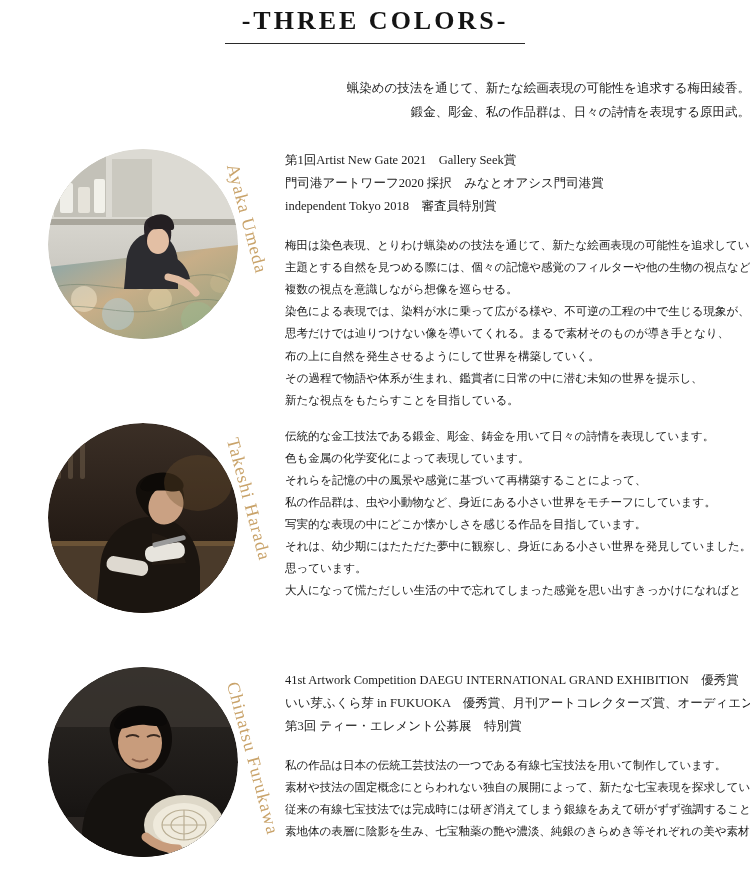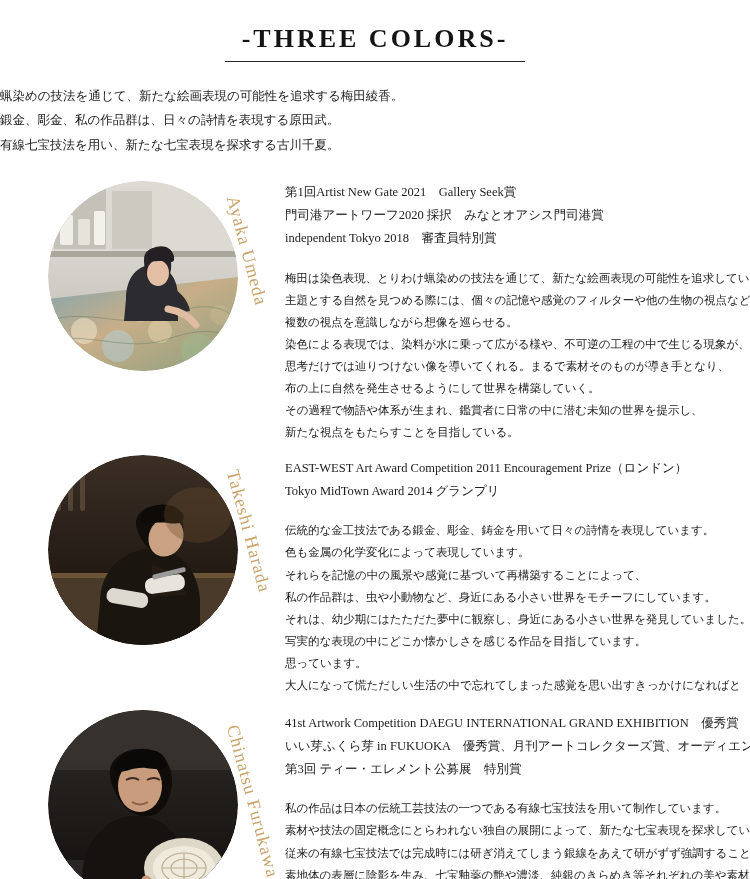--- a/index.html
+++ b/index.html
@@ -14,43 +14,43 @@
     position: relative;
     font-family: "Liberation Serif", serif;
     color: #1a1a1a;
     overflow: hidden;
   }
 
   
   .title-wrap {
     width: 100%;
     text-align: center;
-    padding-top: 24px;
+    padding-top: 6px;
   }
   .title {
     display: inline-block;
     font-family: "Liberation Serif", serif;
     font-size: 26px;
     letter-spacing: 3px;
     font-weight: 700;
     color: #141414;
     position: relative;
     padding: 0 6px 5px 6px;
   }
   .title-underline {
     width: 300px;
     height: 1px;
     background: #2a2a2a;
     margin: 2px auto 0 auto;
   }
 
   
   .intro {
-    text-align: left;
-    margin-top: 22px;
+    text-align: right;
+    margin-top: 32px;
     font-size: 12.5px;
     line-height: 1.95;
     color: #222;
     font-family: "DejaVu Sans", sans-serif;
   }
   .intro div { white-space: nowrap; }
 
   
   .artist {
     position: relative;
@@ -126,21 +126,20 @@
 <body>
 
 <div class="title-wrap">
   <div class="title">-THREE COLORS-</div>
   <div class="title-underline"></div>
 </div>
 
 <div class="intro">
   <div>蝋染めの技法を通じて、新たな絵画表現の可能性を追求する梅田綾香。</div>
   <div>鍛金、彫金、私の作品群は、日々の詩情を表現する原田武。</div>
-  <div>有線七宝技法を用い、新たな七宝表現を探求する古川千夏。</div>
 </div>
 
 <section class="artist" id="artist-0">
   <div class="artist-inner">
     <div class="portrait-col">
       <div class="portrait">
         <svg width="190" height="190" viewBox="0 0 190 190" aria-hidden="true">
           <defs>
             <clipPath id="c0">
                 <circle cx="95" cy="95" r="95"></circle>
@@ -252,31 +251,27 @@
               <rect x="60" y="132" width="42" height="15" rx="7" fill="#ded9d0" transform="rotate(10 60 132)"></rect>
               <rect x="104" y="120" width="34" height="5" rx="2" fill="#9a9a9a" transform="rotate(-14 104 120)"></rect>
             </g>
             <ellipse cx="150" cy="60" rx="34" ry="28" fill="#6d4f2e" opacity="0.35"></ellipse>
           </g>
         </svg>
       </div>
       <div class="vert-name">Takeshi Harada</div>
     </div>
     <div class="text-col">
-      <div class="awards">
-        <div>EAST-WEST Art Award Competition 2011 Encouragement Prize（ロンドン）</div>
-        <div>Tokyo MidTown Award 2014 グランプリ</div>
-      </div>
       <div class="bio">
         <div>伝統的な金工技法である鍛金、彫金、鋳金を用いて日々の詩情を表現しています。</div>
         <div>色も金属の化学変化によって表現しています。</div>
         <div>それらを記憶の中の風景や感覚に基づいて再構築することによって、</div>
         <div>私の作品群は、虫や小動物など、身近にある小さい世界をモチーフにしています。</div>
+        <div>写実的な表現の中にどこか懐かしさを感じる作品を目指しています。</div>
         <div>それは、幼少期にはたただた夢中に観察し、身近にある小さい世界を発見していました。</div>
-        <div>写実的な表現の中にどこか懐かしさを感じる作品を目指しています。</div>
         <div>思っています。</div>
         <div>大人になって慌ただしい生活の中で忘れてしまった感覚を思い出すきっかけになればと</div>
       </div>
     </div>
   </div>
 </section>
 
 <section class="artist" id="artist-2">
   <div class="artist-inner">
     <div class="portrait-col">

